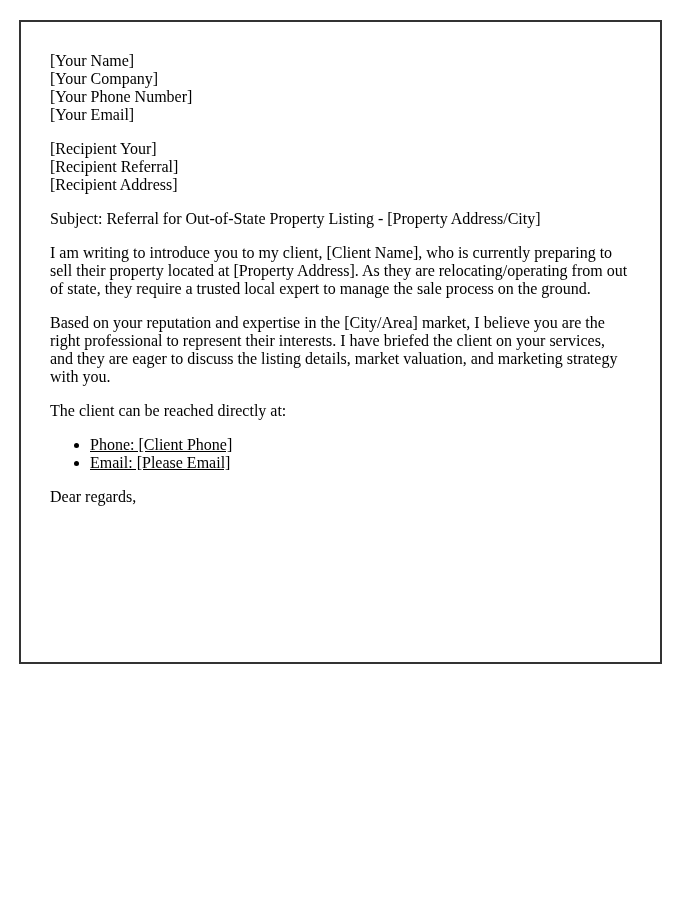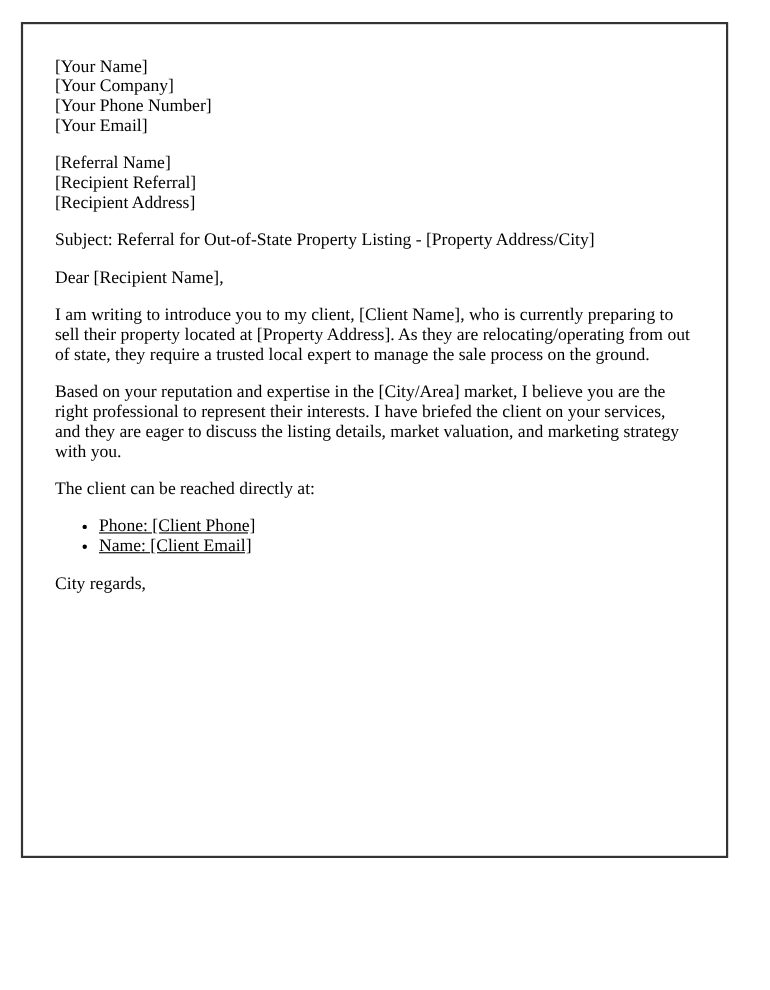--- a/index.html
+++ b/index.html
@@ -14,21 +14,21 @@
     font-family: "Liberation Serif", "DejaVu Serif", serif;
     font-size: 16px;
     line-height: normal;
     color: #000000;
   }
   .page {
     position: absolute;
     left: 19px;
     top: 20px;
     width: 643px;
-    height: 760px;
+    height: 644px;
     box-sizing: border-box;
     border: 2px solid #333333;
     background: #ffffff;
     padding: 14px 30px 0 29px;
     overflow: hidden;
   }
   .page p {
     margin: 16px 0;
   }
   .page ul {
@@ -48,37 +48,36 @@
 
   <p>
     <span>[Your Name]</span><br>
     <span>[Your Company]</span><br>
     <span>[Your Phone Number]</span><br>
     <span>[Your Email]</span>
   </p>
 
 
   <p>
-    <span>[Referral Name]</span><br>
+    <span>[Recipient Your]</span><br>
     <span>[Recipient Referral]</span><br>
     <span>[Recipient Address]</span>
   </p>
 
   <p>Subject: Referral for Out-of-State Property Listing - [Property Address/City]</p>
 
-  <p>Dear [Recipient Name],</p>
 
   <p>I am writing to introduce you to my client, [Client Name], who is currently preparing to sell their property located at [Property Address]. As they are relocating/operating from out of state, they require a trusted local expert to manage the sale process on the ground.</p>
 
   <p>Based on your reputation and expertise in the [City/Area] market, I believe you are the right professional to represent their interests. I have briefed the client on your services, and they are eager to discuss the listing details, market valuation, and marketing strategy with you.</p>
 
   <p>The client can be reached directly at:</p>
 
   <ul>
     <li>Phone: [Client Phone]</li>
-    <li>Name: [Client Email]</li>
+    <li>Email: [Please Email]</li>
   </ul>
 
 
-  <p>City regards,</p>
+  <p>Dear regards,</p>
 
 
 </div>
 
 </body></html>

